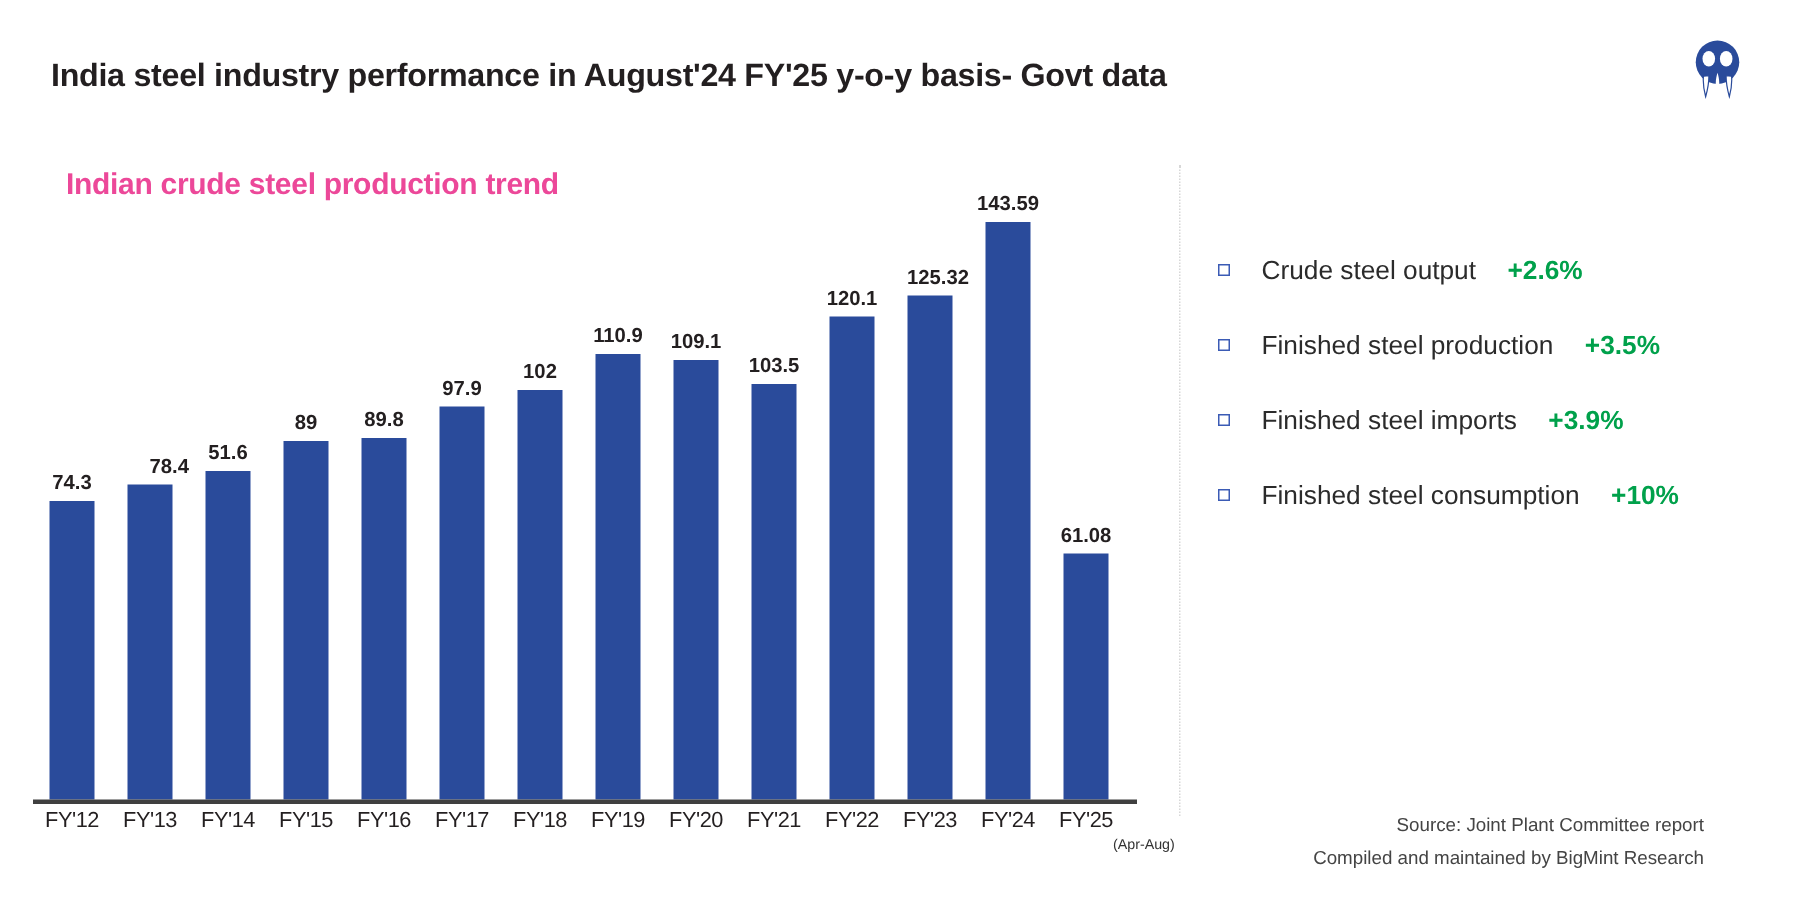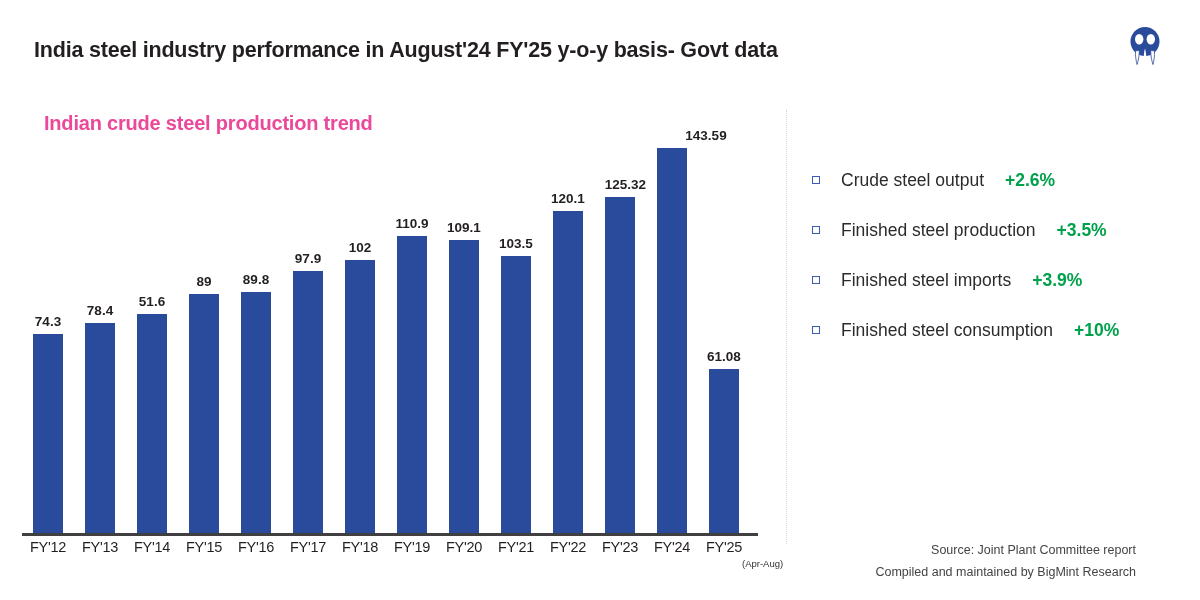--- a/index.html
+++ b/index.html
@@ -129,21 +129,21 @@
 
   <div id="chart-panel">
     <div id="chart-title">Indian crude steel production trend</div>
     <div id="plot">
         <div class="bar-slot" style="left: 0px;">
           <div class="bar" title="FY'12: 74.3" style="height: 199.217px; background: rgb(42, 75, 155);"></div>
           <div class="bar-label" style="bottom: 204.217px;">74.3</div>
         </div>
         <div class="bar-slot" style="left: 52px;">
           <div class="bar" title="FY'13: 78.4" style="height: 210.21px; background: rgb(42, 75, 155);"></div>
-          <div class="bar-label" style="bottom: 215.21px;">78.4</div>
+          <div class="bar-label" style="bottom: 215.21px; text-align: right;">78.4</div>
         </div>
         <div class="bar-slot" style="left: 104px;">
           <div class="bar" title="FY'14: 81.7" style="height: 219.058px; background: rgb(42, 75, 155);"></div>
           <div class="bar-label" style="bottom: 224.058px;">51.6</div>
         </div>
         <div class="bar-slot" style="left: 156px;">
           <div class="bar" title="FY'15: 89" style="height: 238.631px; background: rgb(42, 75, 155);"></div>
           <div class="bar-label" style="bottom: 243.631px;">89</div>
         </div>
         <div class="bar-slot" style="left: 208px;">
@@ -173,21 +173,21 @@
         <div class="bar-slot" style="left: 520px;">
           <div class="bar" title="FY'22: 120.1" style="height: 322.018px; background: rgb(42, 75, 155);"></div>
           <div class="bar-label" style="bottom: 327.018px;">120.1</div>
         </div>
         <div class="bar-slot" style="left: 572px;">
           <div class="bar" title="FY'23: 125.32" style="height: 336.014px; background: rgb(42, 75, 155);"></div>
           <div class="bar-label" style="bottom: 341.014px; text-align: right;">125.32</div>
         </div>
         <div class="bar-slot" style="left: 624px;">
           <div class="bar" title="FY'24: 143.59" style="height: 385px; background: rgb(42, 75, 155);"></div>
-          <div class="bar-label" style="bottom: 390px; margin-left: 34px;">143.59</div>
+          <div class="bar-label" style="bottom: 390px;">143.59</div>
         </div>
         <div class="bar-slot" style="left: 676px;">
           <div class="bar" title="FY'25: 61.08" style="height: 163.77px; background: rgb(42, 75, 155);"></div>
           <div class="bar-label" style="bottom: 168.77px;">61.08</div>
         </div>
       </div>
     <div id="axis-line"></div>
     <div id="xlabels">
         <div class="xtick" style="left: 0px;">
           <div class="xtick-main">FY'12</div>

